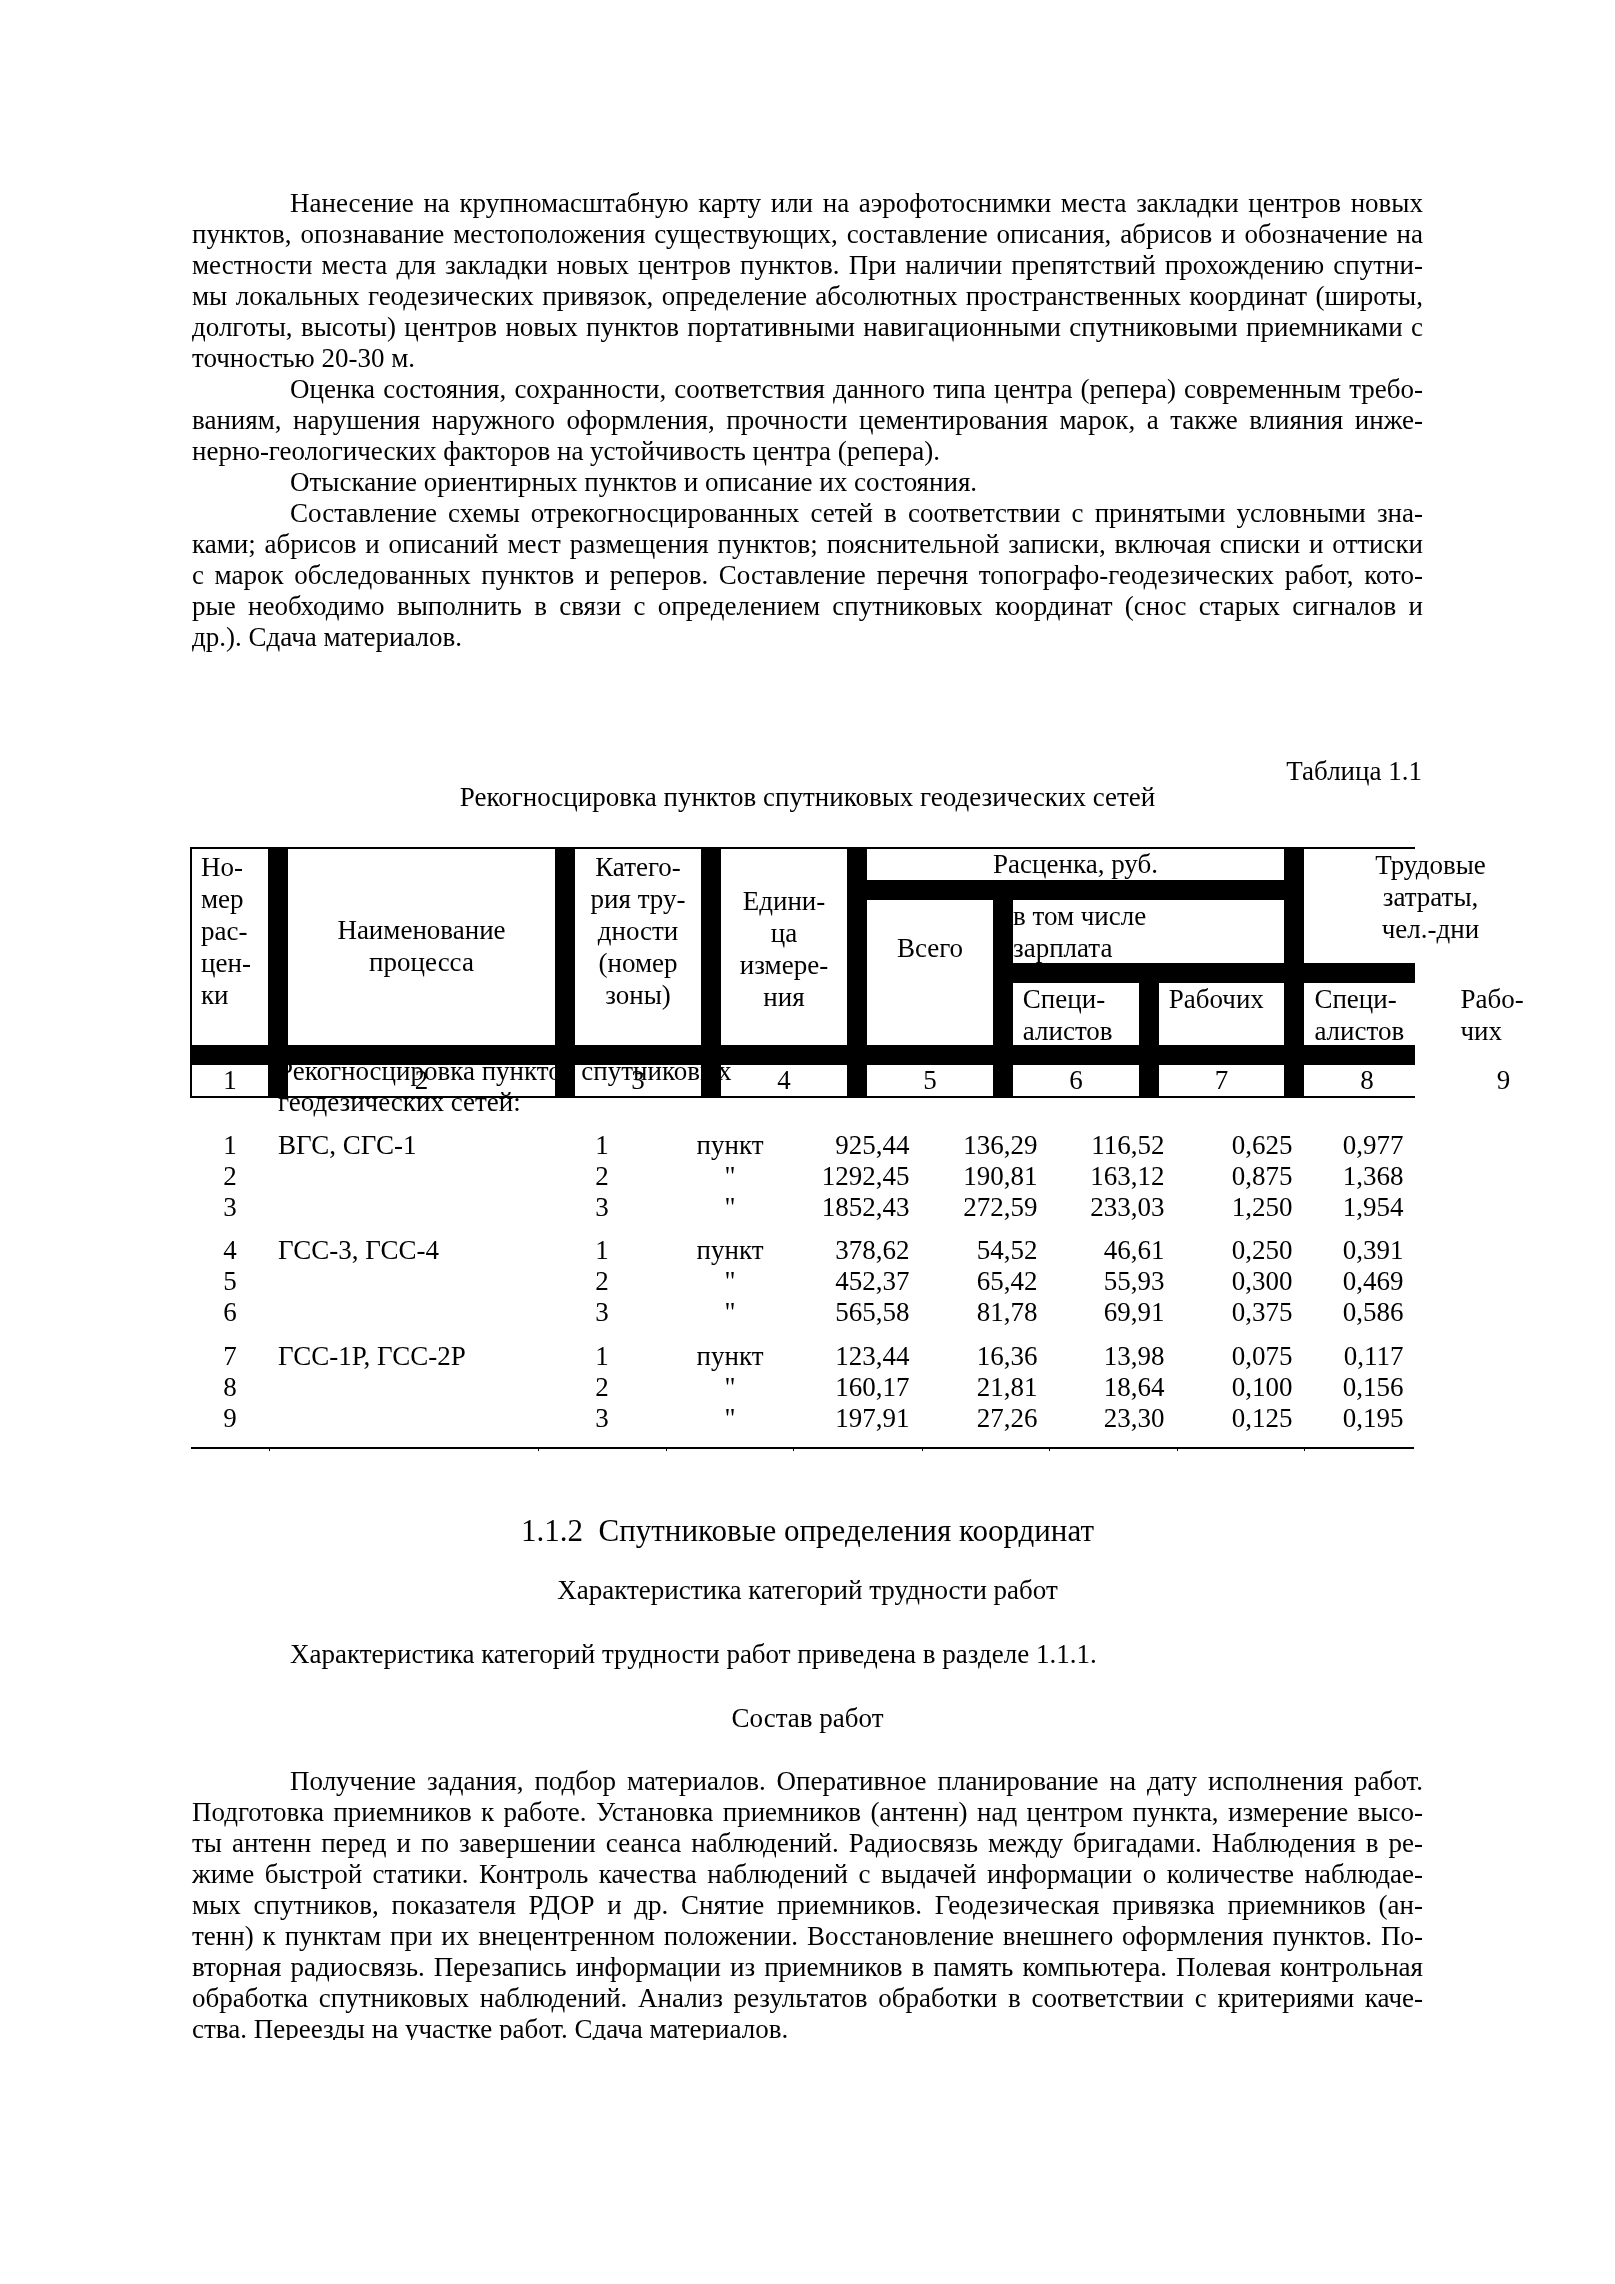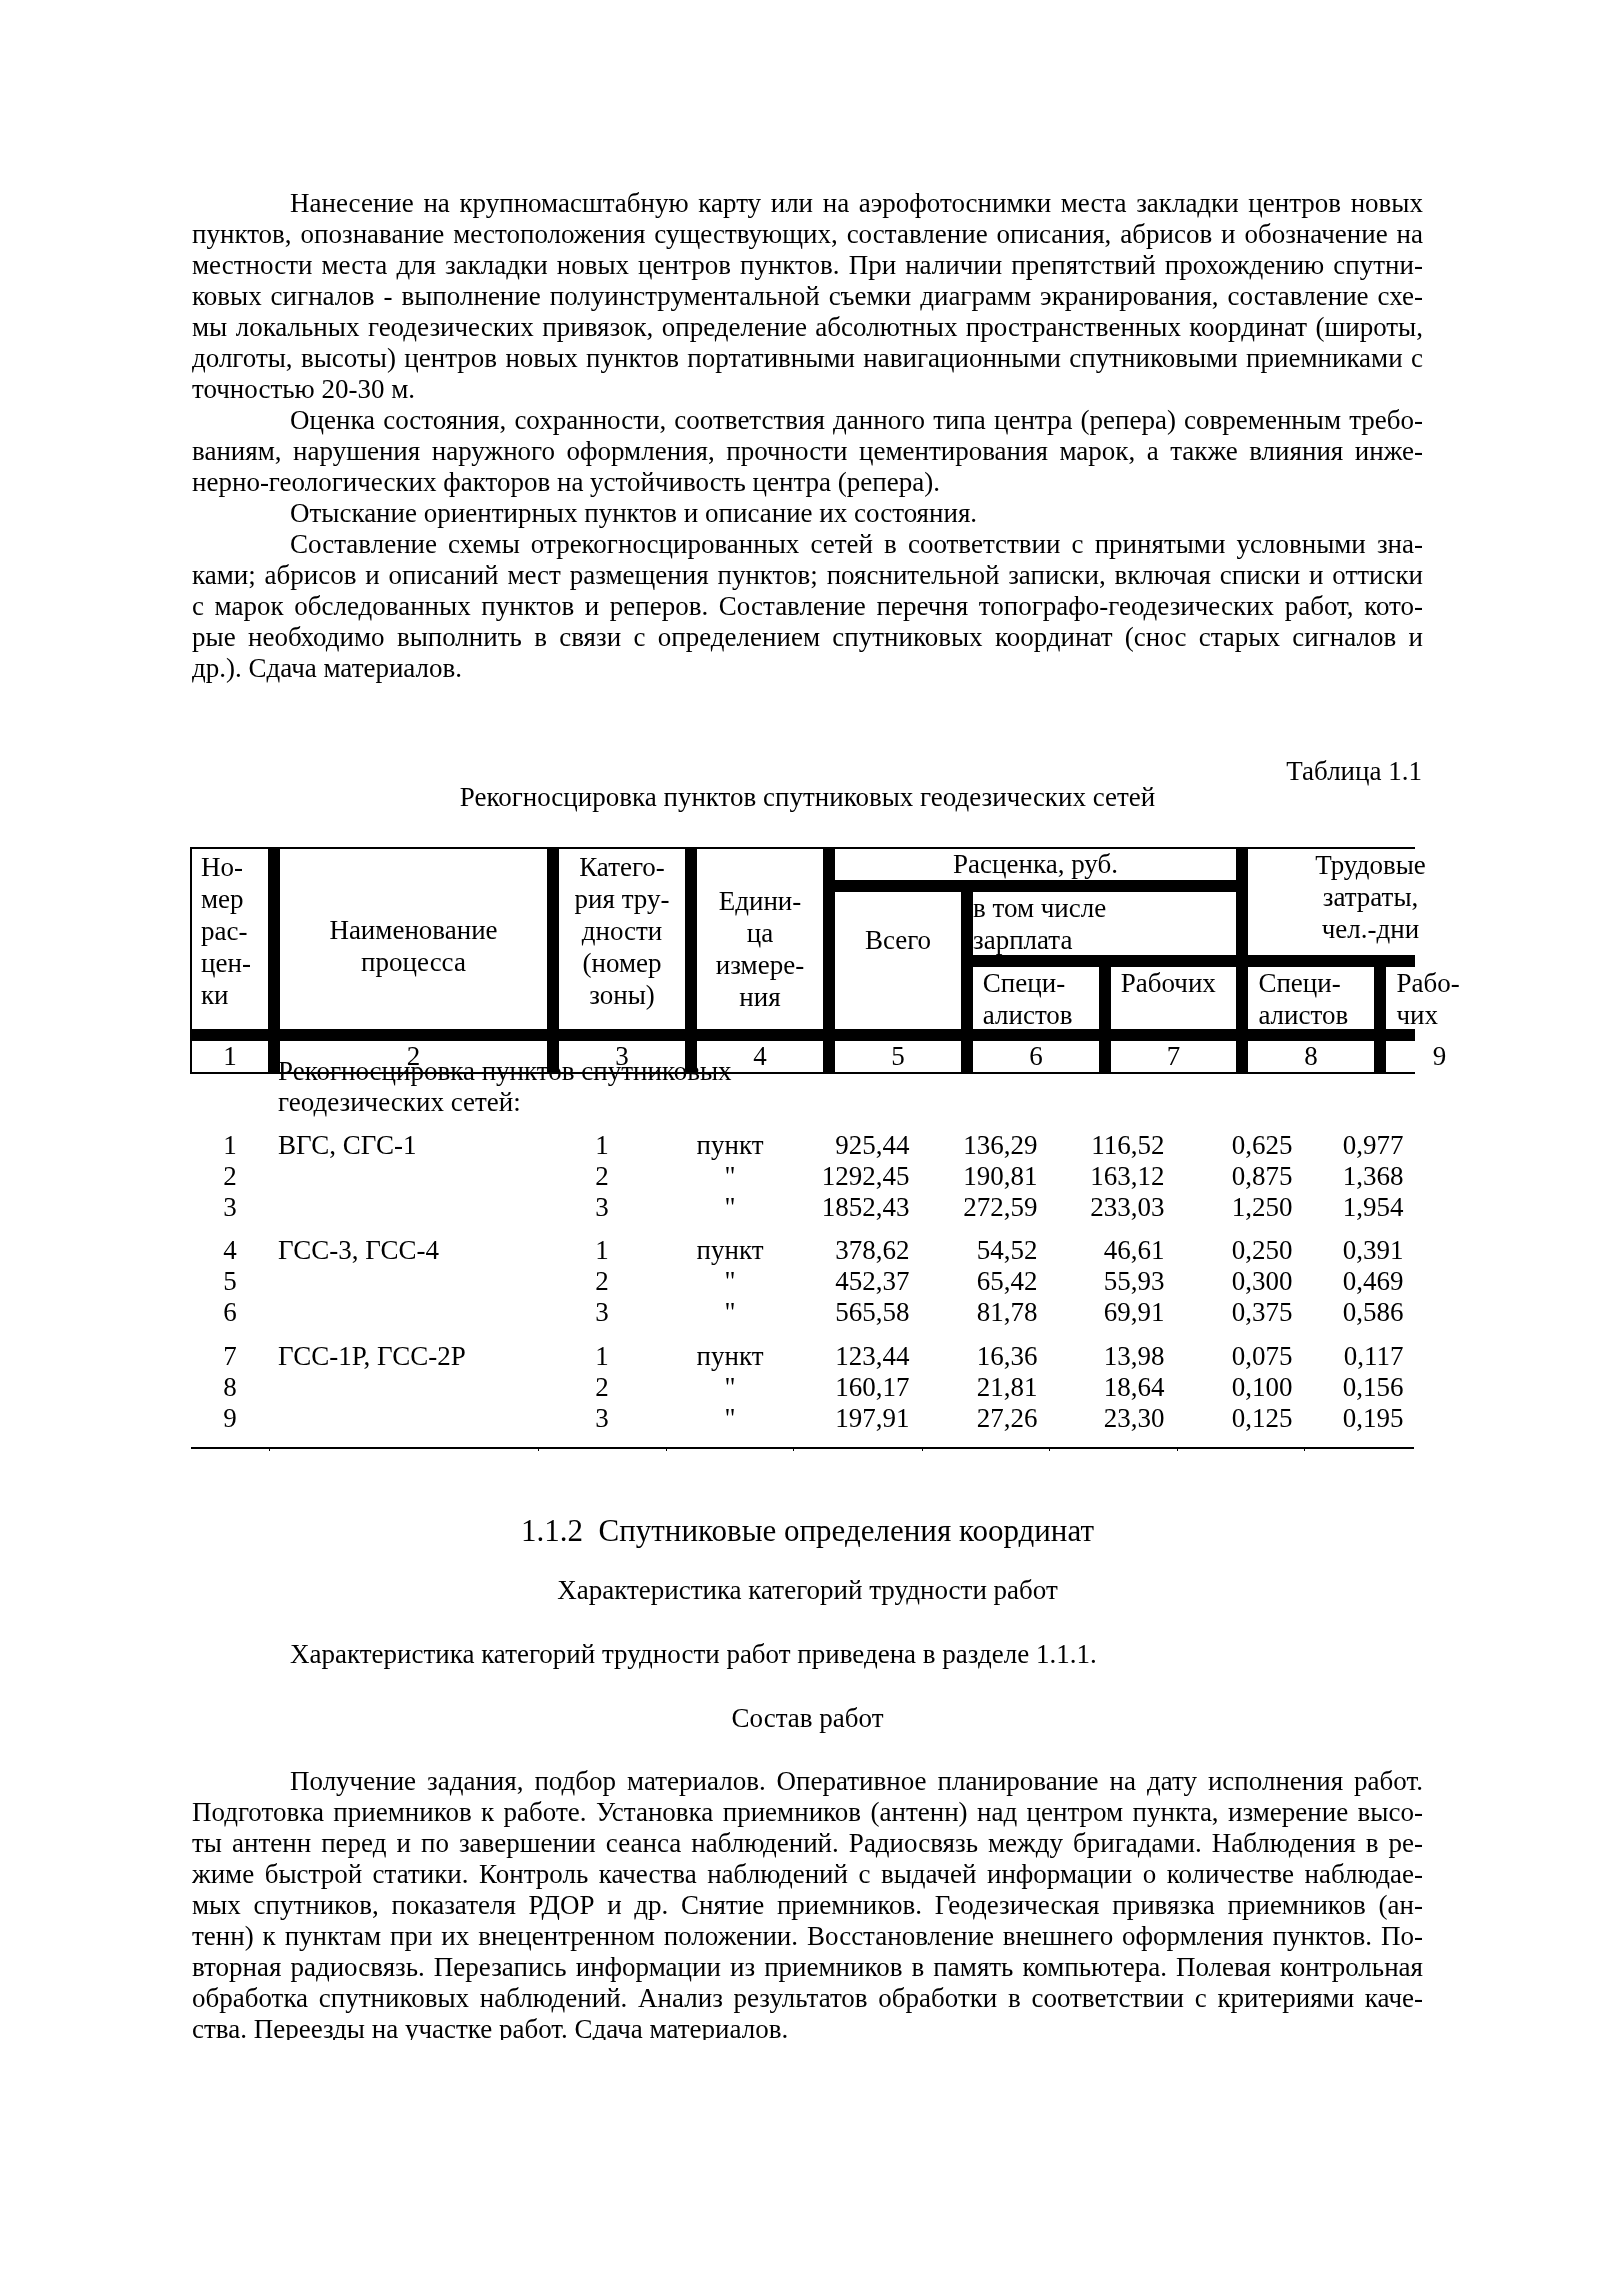--- a/index.html
+++ b/index.html
@@ -14,21 +14,21 @@
   .line.first { text-indent: 98px; }
   .line.last { text-align-last: left; }
   .centered { left: 192px; width: 1231px; text-align: center; white-space: nowrap; }
 
   
   .thead {
     left: 190px; top: 847px; width: 1225px; box-sizing: border-box;
     display: grid;
     grid-template-columns: 76px 267px 126px 126px 126px 126px 125px 126px 107px;
     grid-template-rows: 31px 63px 62px 31px;
-    gap: 12px; padding: 2px; background: #000000;
+    gap: 20px; padding: 2px; background: #000000;
   }
   .hc { background: #ffffff; line-height: 32px; box-sizing: border-box; white-space: nowrap; overflow: hidden; }
   .hl { display: block; }
   .h-num   { grid-column: 1; grid-row: 1 / 4; padding: 2px 0 0 9px; text-align: left; line-height: 32px; }
   .h-name  { grid-column: 2; grid-row: 1 / 4; padding-top: 65px; text-align: center; }
   .h-cat   { grid-column: 3; grid-row: 1 / 4; padding-top: 2px; text-align: center; line-height: 32px; }
   .h-unit  { grid-column: 4; grid-row: 1 / 4; padding-top: 36px; text-align: center; line-height: 32px; }
   .h-rate  { grid-column: 5 / 8; grid-row: 1; text-align: center; line-height: 31px; }
   .h-labor { grid-column: 8 / 10; grid-row: 1 / 3; text-align: center; line-height: 32px; }
   .h-total { grid-column: 5; grid-row: 2 / 4; padding-top: 32px; text-align: center; }
@@ -62,21 +62,20 @@
 </head>
 <body>
 
 <div class="page">
 
   <div class="abs textblock" style="top:188px;">
       <div class="para">
         <div class="line first">Нанесение на крупномасштабную карту или на аэрофотоснимки места закладки центров новых</div>
         <div class="line">пунктов, опознавание местоположения существующих, составление описания, абрисов и обозначение на</div>
         <div class="line">местности места для закладки новых центров пунктов. При наличии препятствий прохождению спутни-</div>
-        <div class="line">ковых сигналов - выполнение полуинструментальной съемки диаграмм экранирования, составление схе-</div>
         <div class="line">мы локальных геодезических привязок, определение абсолютных пространственных координат (широты,</div>
         <div class="line">долготы, высоты) центров новых пунктов портативными навигационными спутниковыми приемниками с</div>
         <div class="line last">точностью 20-30 м.</div>
       </div>
       <div class="para">
         <div class="line first">Оценка состояния, сохранности, соответствия данного типа центра (репера) современным требо-</div>
         <div class="line">ваниям, нарушения наружного оформления, прочности цементирования марок, а также влияния инже-</div>
         <div class="line last">нерно-геологических факторов на устойчивость центра (репера).</div>
       </div>
       <div class="para">

